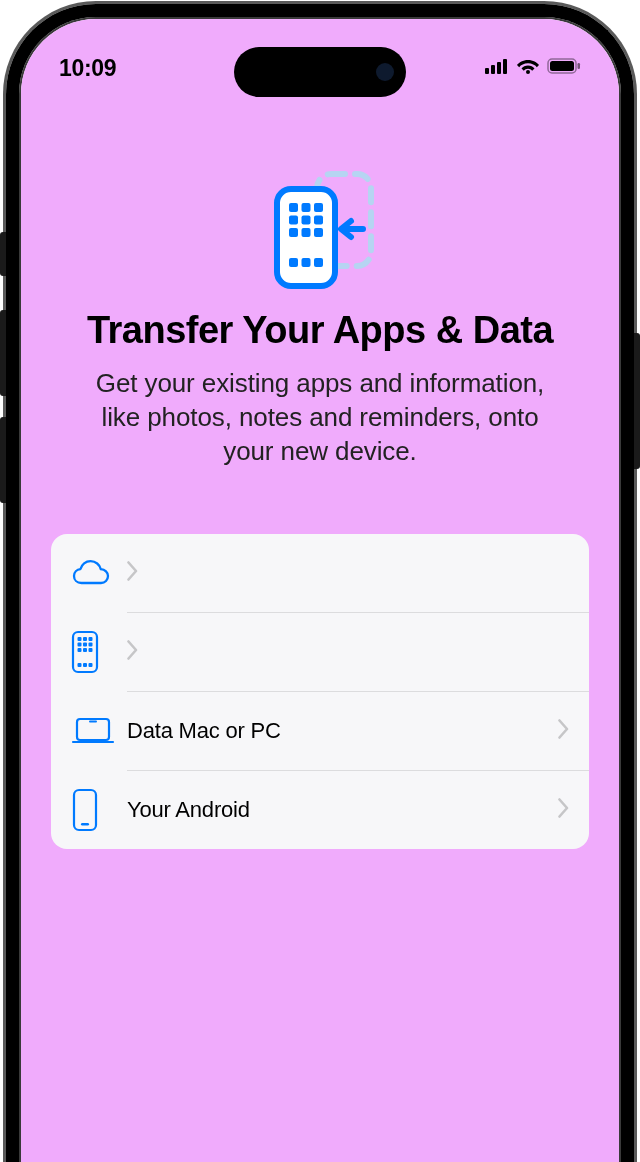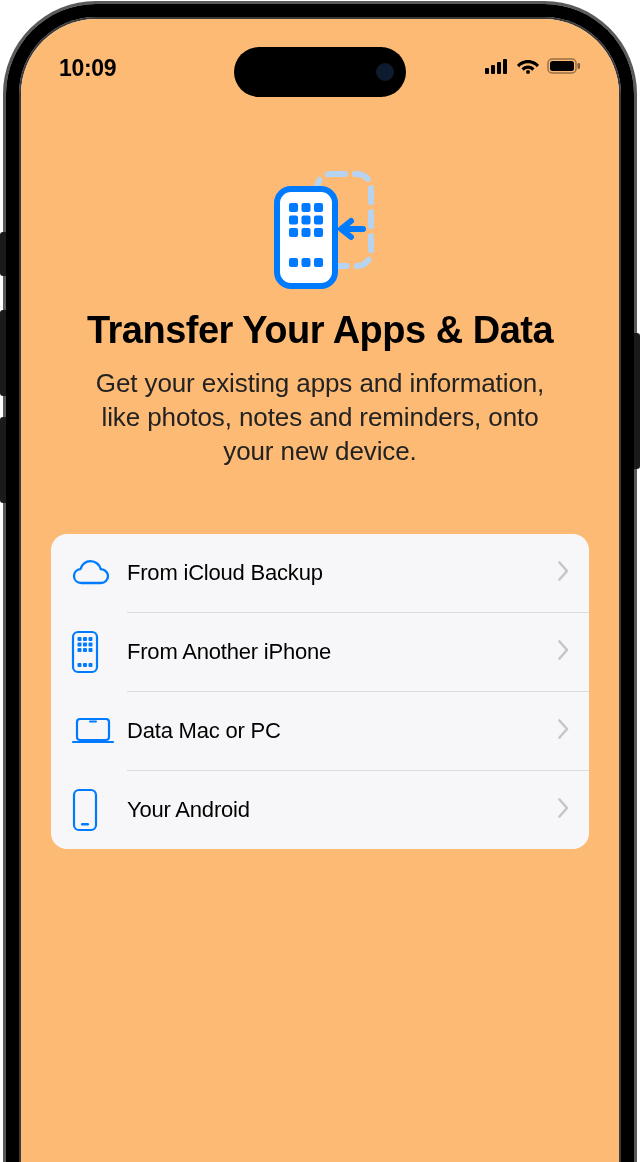--- a/index.html
+++ b/index.html
@@ -34,21 +34,21 @@
       border-bottom: none;
       border-radius: 90px 90px 0 0;
       box-shadow: inset 0 0 0 2px #3a3a3a, 0 0 0 3px #5a5a5a;
     }
     .screen {
       position: absolute;
       top: 19px;
       left: 21px;
       right: 21px;
       bottom: 0;
-      background: #fdba74;
+      background: #f0abfc;
       border-radius: 75px 75px 0 0;
       overflow: hidden;
     }
     .dynamic-island {
       position: absolute;
       top: 28px;
       left: 50%;
       transform: translateX(-50%);
       width: 172px;
       height: 50px;
@@ -266,21 +266,20 @@
     </div>
 
     <div class="options-group">
 
       <div class="option-row">
         <span class="option-icon-slot">
           <svg width="40" height="28" viewBox="0 0 40 28">
             <path d="M30 24 L10.5 24 C6 24 3 21 3 17 C3 13.2 5.8 10.4 9.5 10.1 C10.6 5.5 14.7 2.2 19.6 2.2 C24.6 2.2 28.8 5.6 29.8 10.2 C34 10.4 37 13.4 37 17.1 C37 21 34 24 30 24 Z" fill="none" stroke="#007aff" stroke-width="2.3" stroke-linejoin="round"></path>
           </svg>
         </span>
-        <span class="option-label">From iCloud Backup</span>
         <span class="option-chevron">
           <svg width="11" height="20" viewBox="0 0 11 20">
               <path d="M1.5 1.5 L9 10 L1.5 18.5" fill="none" stroke="#c6c6c8" stroke-width="2.6" stroke-linecap="round" stroke-linejoin="round"></path>
             </svg>
         </span>
       </div>
       <div class="row-sep"></div>
 
       <div class="option-row">
         <span class="option-icon-slot">
@@ -295,21 +294,20 @@
               <rect x="17.5" y="12.5" width="4" height="4" rx="1"></rect>
               <rect x="6.5" y="18" width="4" height="4" rx="1"></rect>
               <rect x="12" y="18" width="4" height="4" rx="1"></rect>
               <rect x="17.5" y="18" width="4" height="4" rx="1"></rect>
               <rect x="6.5" y="33" width="4" height="4" rx="1"></rect>
               <rect x="12" y="33" width="4" height="4" rx="1"></rect>
               <rect x="17.5" y="33" width="4" height="4" rx="1"></rect>
             </g>
           </svg>
         </span>
-        <span class="option-label">From Another iPhone</span>
         <span class="option-chevron">
           <svg width="11" height="20" viewBox="0 0 11 20">
               <path d="M1.5 1.5 L9 10 L1.5 18.5" fill="none" stroke="#c6c6c8" stroke-width="2.6" stroke-linecap="round" stroke-linejoin="round"></path>
             </svg>
         </span>
       </div>
       <div class="row-sep"></div>
 
       <div class="option-row">
         <span class="option-icon-slot">

